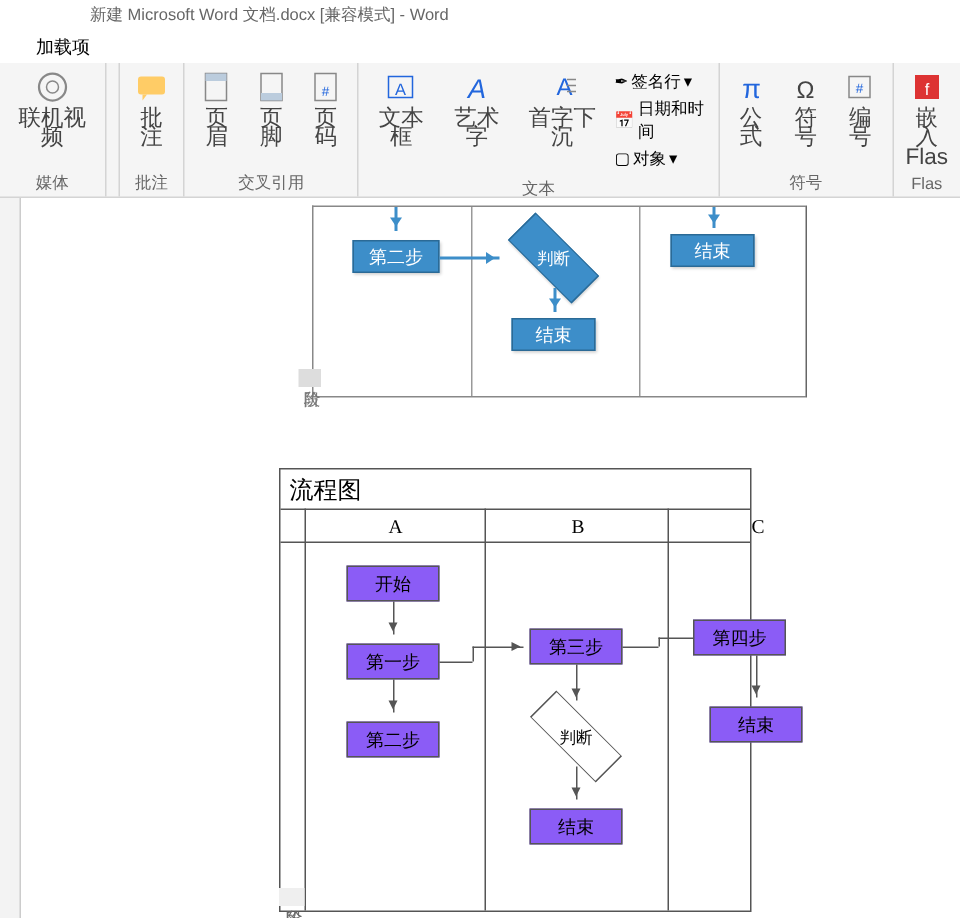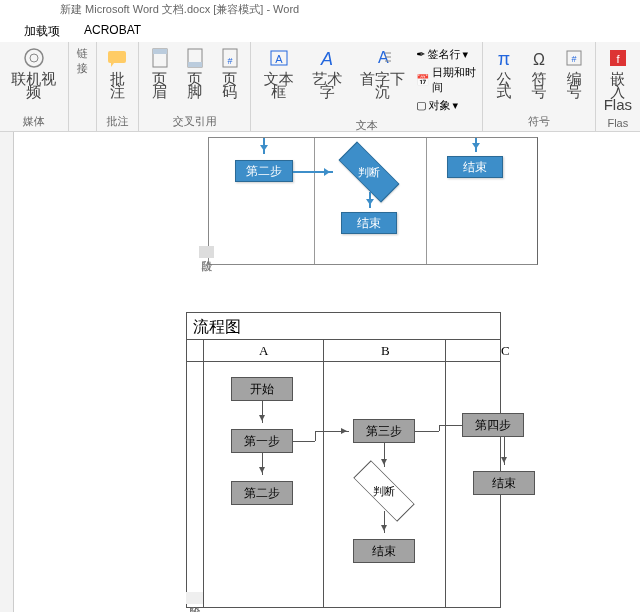--- a/index.html
+++ b/index.html
@@ -36,60 +36,58 @@
 .blue-arrow.v::after { left: -3px; bottom: -1px; border: 4px solid transparent; border-top: 6px solid #3d8ec9; }
 .blue-arrow.h::after { right: -1px; top: -3px; border: 4px solid transparent; border-left: 6px solid #3d8ec9; }
 
 
 .bottom-chart { position: absolute; left: 186px; top: 180px; width: 315px; height: 296px; border: 1.5px solid #555; }
 .bc-title { position: absolute; left: 6px; top: 4px; font-size: 16px; font-family: SimSun, serif; }
 .bc-hline { position: absolute; left: 0; right: 0; border-top: 1px solid #555; }
 .bc-vline { position: absolute; top: 26px; bottom: 0; border-left: 1px solid #555; }
 .bc-col-h { position: absolute; top: 30px; font-size: 13px; font-family: "Times New Roman", serif; }
 .bc-axis { position: absolute; left: -1px; bottom: 3px; writing-mode: vertical-rl; font-size: 11px; color: #666; background: #efefef; padding: 6px 1px; }
-.fbox { position: absolute; border: 1.2px solid #555; background: #a3a3a3; font-size: 12px; display: flex; align-items: center; justify-content: center; font-family: SimSun, serif; }
+.fbox { position: absolute; border: 1.2px solid #555; background: #8b5cf6; font-size: 12px; display: flex; align-items: center; justify-content: center; font-family: SimSun, serif; }
 .fdiamond { position: absolute; width: 62px; height: 40px; }
 .fdiamond::before { content: ""; position: absolute; inset: 0; border: 1.2px solid #555; background: #fff; transform: rotate(45deg) scaleY(.62); }
 .fdiamond span { position: absolute; inset: 0; display: flex; align-items: center; justify-content: center; font-size: 11px; font-family: SimSun, serif; }
 .farrow { position: absolute; background: #555; }
 .farrow.v { width: 1.2px; }
 .farrow.h { height: 1.2px; }
 .farrow.v.down::after { content: ""; position: absolute; left: -3px; bottom: -1px; border: 3.5px solid transparent; border-top: 6px solid #555; }
 .farrow.h.right::after { content: ""; position: absolute; right: -1px; top: -3px; border: 3.5px solid transparent; border-left: 6px solid #555; }
 
 .ruler-left { position: absolute; left: 0; top: 0; bottom: 0; width: 14px; background: #f3f3f3; border-right: 1px solid #ccc; }
 </style>
 </head>
 <body>
 
 <div class="title-bar">新建 Microsoft Word 文档.docx [兼容模式] - Word</div>
 
 <div class="ribbon-tabs">
   <div class="ribbon-tab">加载项</div>
-  <div class="ribbon-tab">ACROBAT</div>
 </div>
 
 <div class="ribbon">
   <div class="ribbon-group">
     <div class="ribbon-group-content">
       <div class="ribbon-btn">
         <div class="ribbon-btn-icon">
             <svg width="22" height="22">
               <circle cx="11" cy="11" r="9" fill="none" stroke="#888" stroke-width="1.5"></circle>
               <circle cx="11" cy="11" r="4" fill="none" stroke="#888"></circle>
             </svg>
           </div>
         <div class="ribbon-btn-label">联机视频</div>
       </div>
     </div>
     <div class="ribbon-group-label">媒体</div>
   </div>
 
   <div class="ribbon-group">
-    <div class="ribbon-group-label">链接</div>
   </div>
 
   <div class="ribbon-group">
     <div class="ribbon-group-content">
       <div class="ribbon-btn">
         <div class="ribbon-btn-icon">
             <svg width="22" height="22">
               <rect x="2" y="4" width="18" height="12" rx="2" fill="#fc6"></rect>
               <path d="M8 16l-3 4v-4" fill="#fc6"></path>
             </svg>

